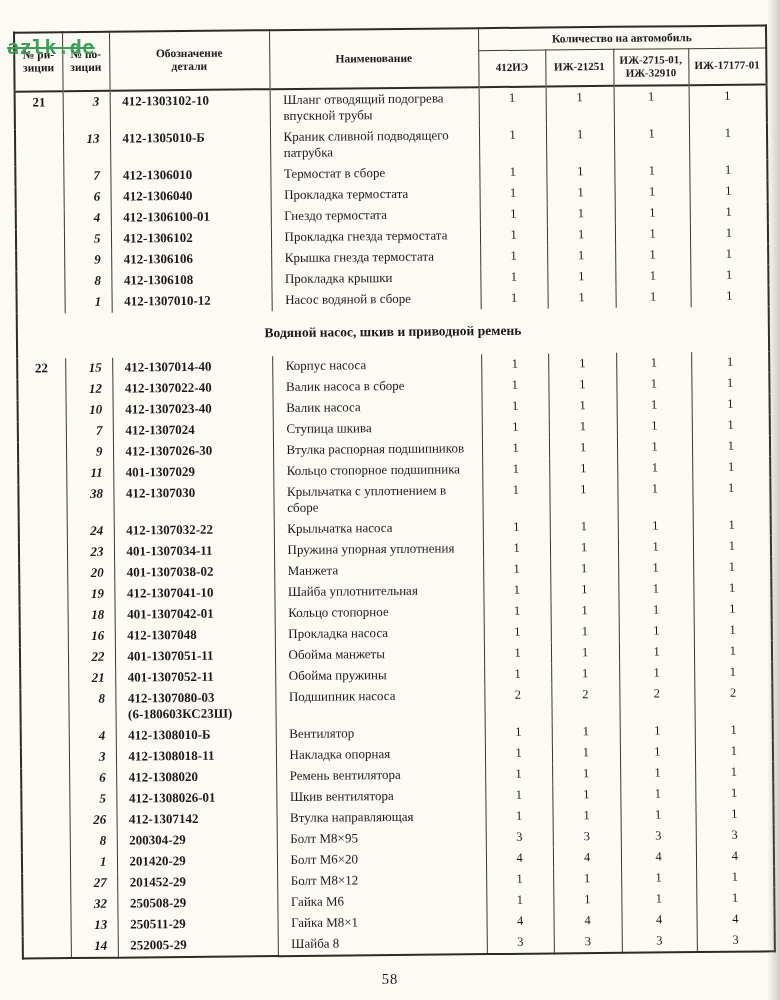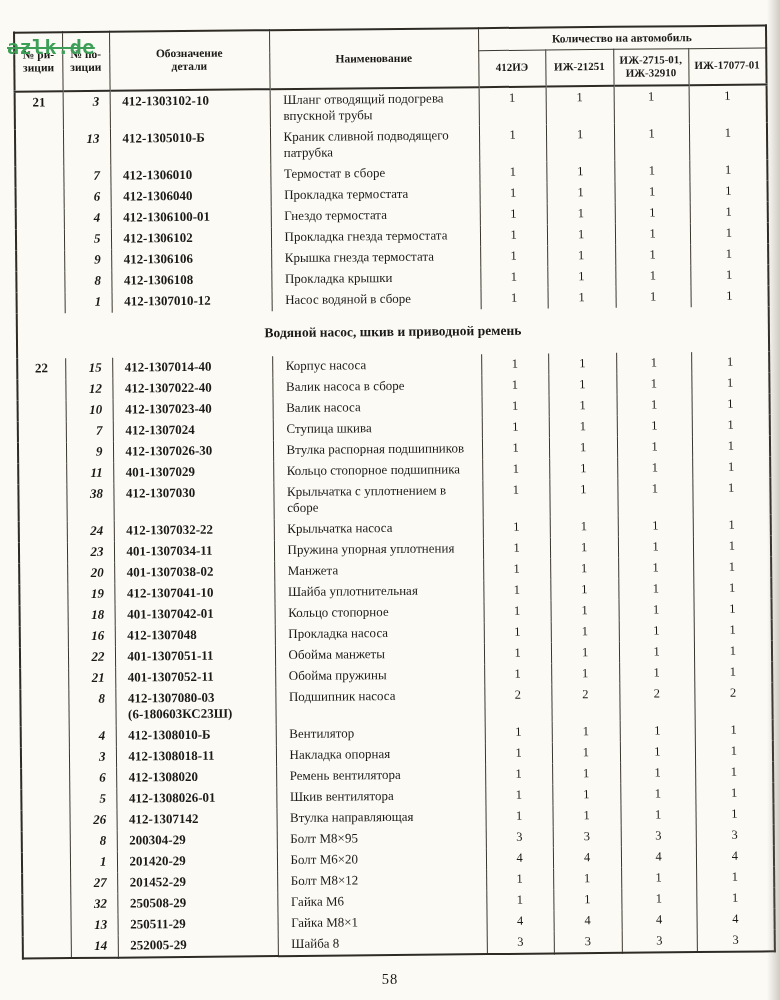--- a/index.html
+++ b/index.html
@@ -89,21 +89,21 @@
           <th rowspan="2">Наименование</th>
           <th colspan="4" class="h-group">Количество на автомобиль</th>
         </tr>
         <tr>
           <th class="h-sub">412ИЭ</th>
           <th class="h-sub">ИЖ-21251</th>
           <th class="h-sub">
             <span>ИЖ-2715-01,</span>
             <span>ИЖ-32910</span>
           </th>
-          <th class="h-sub">ИЖ-17077-01</th>
+          <th class="h-sub">ИЖ-17177-01</th>
         </tr>
       </thead>
       <tbody id="tbody">
           <tr>
             <td class="c-fig">21</td>
             <td class="c-pos">3</td>
             <td class="c-part">
               <div>412-1303102-10</div>
             </td>
             <td class="c-name">Шланг отводящий подогрева впускной трубы</td>

